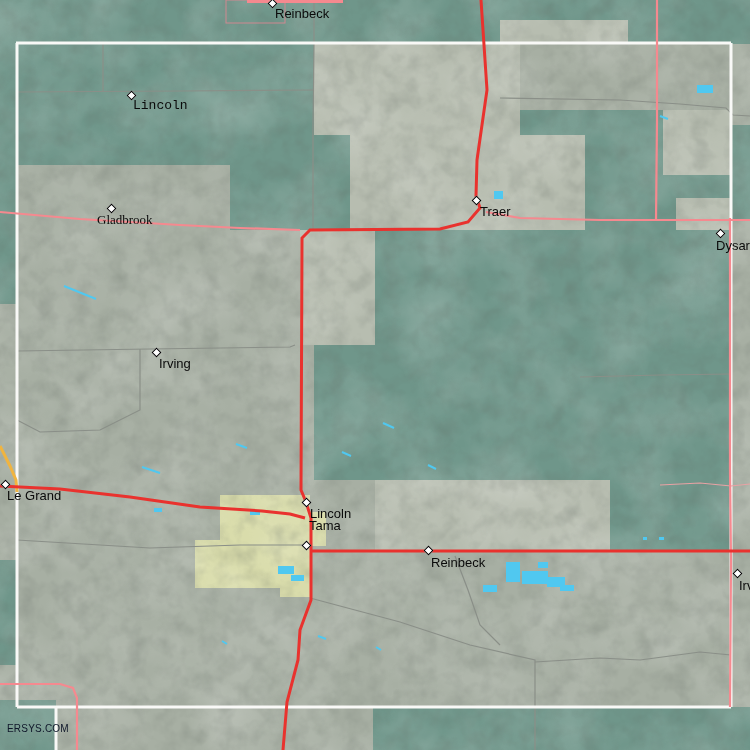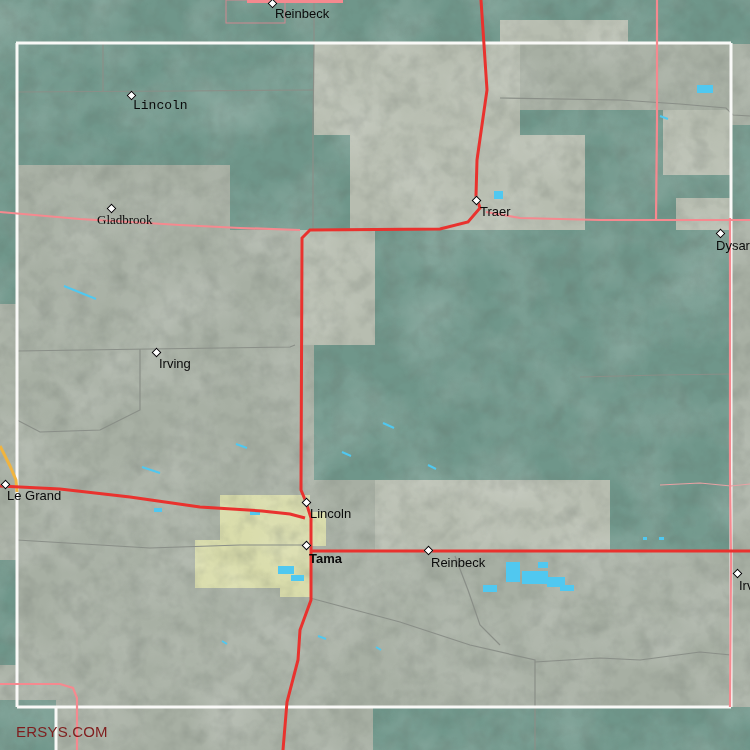--- a/index.html
+++ b/index.html
@@ -10,21 +10,21 @@
   #map-svg{position:absolute;left:0;top:0;}
   .town{position:absolute;}
   .town-marker{
     position:absolute;width:5px;height:5px;background:#fff;
     border:1.6px solid #000;transform:rotate(45deg);box-sizing:content-box;
   }
   .town-label{
     position:absolute;font-size:13px;color:#0a0a0a;white-space:nowrap;line-height:13px;
   }
   #watermark{
-    position:absolute;left:16px;top:723px;font-size:15px;color:#7f1d1d;
+    position:absolute;left:7px;top:723px;font-size:10px;color:#0f172a;
     letter-spacing:0.2px;white-space:nowrap;
   }
 </style>
 </head>
 <body>
 
 <div id="map-root">
   <svg id="map-svg" width="750" height="750" viewBox="0 0 750 750">
     <defs>
       <filter id="noiseDark" x="0" y="0" width="100%" height="100%">
@@ -150,21 +150,21 @@
       <div class="town">
         <div class="town-marker" style="left: 2px; top: 481px;"></div>
         <div class="town-label" style="left: 7px; top: 489px; text-align: center;">Le Grand</div>
       </div>
       <div class="town">
         <div class="town-marker" style="left: 303px; top: 499px;"></div>
         <div class="town-label" style="left: 310px; top: 507px;">Lincoln</div>
       </div>
       <div class="town">
         <div class="town-marker" style="left: 303px; top: 542px;"></div>
-        <div class="town-label" style="left: 309px; top: 552px; font-weight: bold;">Tama</div>
+        <div class="town-label" style="left: 309px; top: 519px;">Tama</div>
       </div>
       <div class="town">
         <div class="town-marker" style="left: 425px; top: 547px;"></div>
         <div class="town-label" style="left: 431px; top: 556px;">Reinbeck</div>
       </div>
       <div class="town">
         <div class="town-marker" style="left: 734px; top: 570px;"></div>
         <div class="town-label" style="left: 739px; top: 579px;">Irving</div>
       </div>
     </div>

